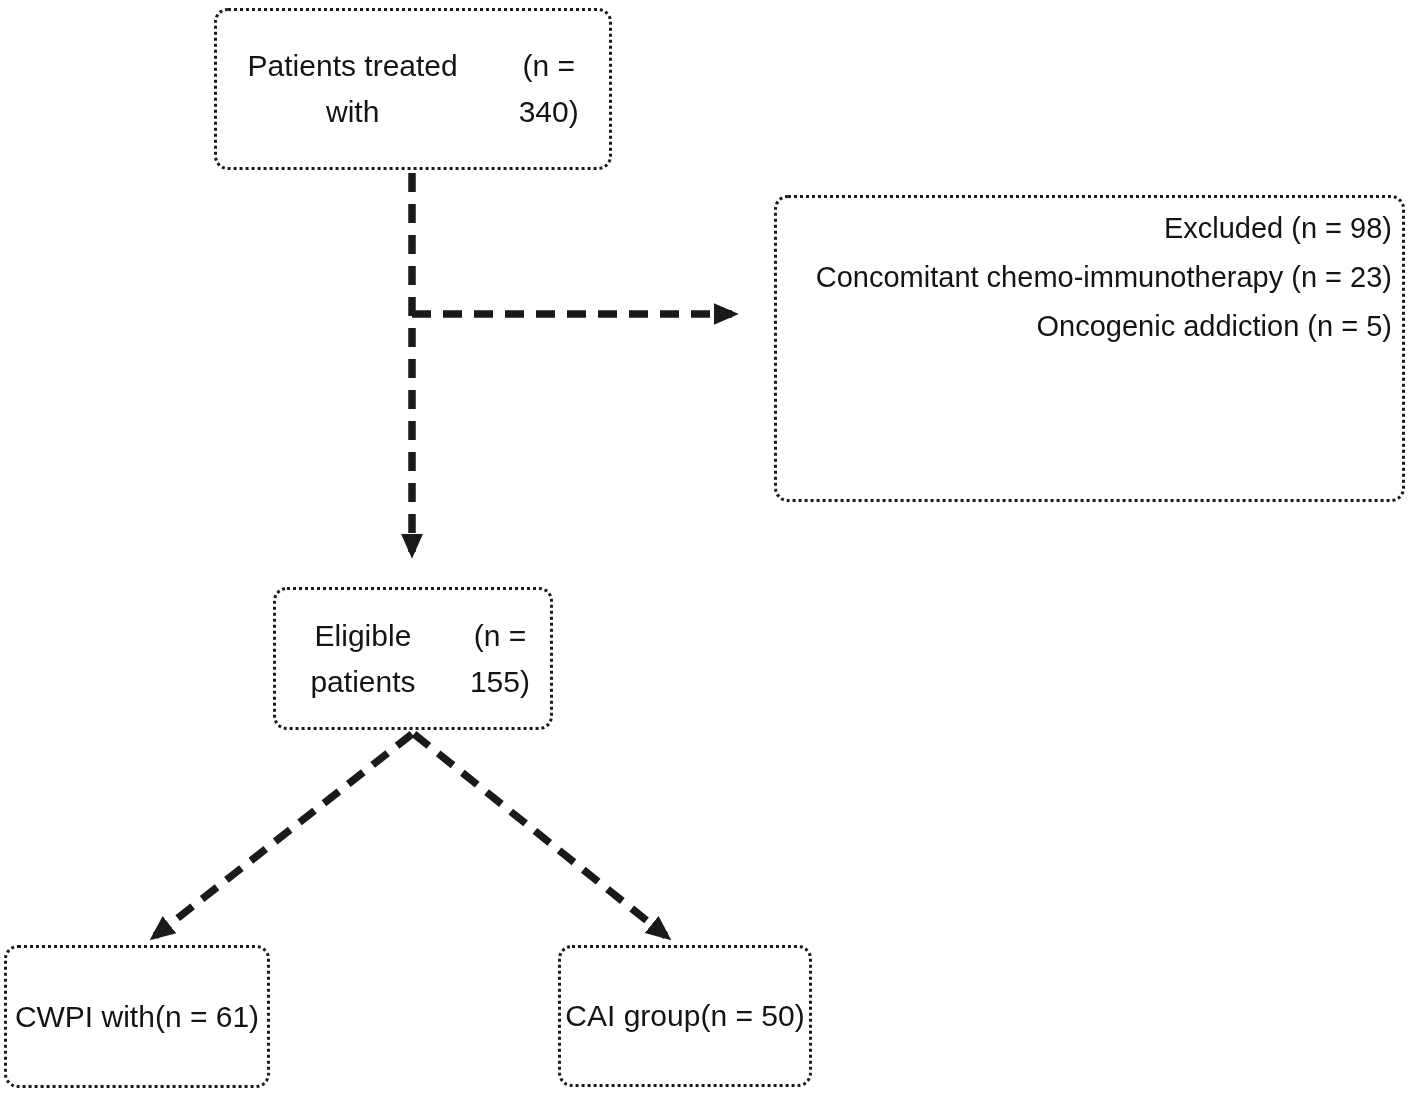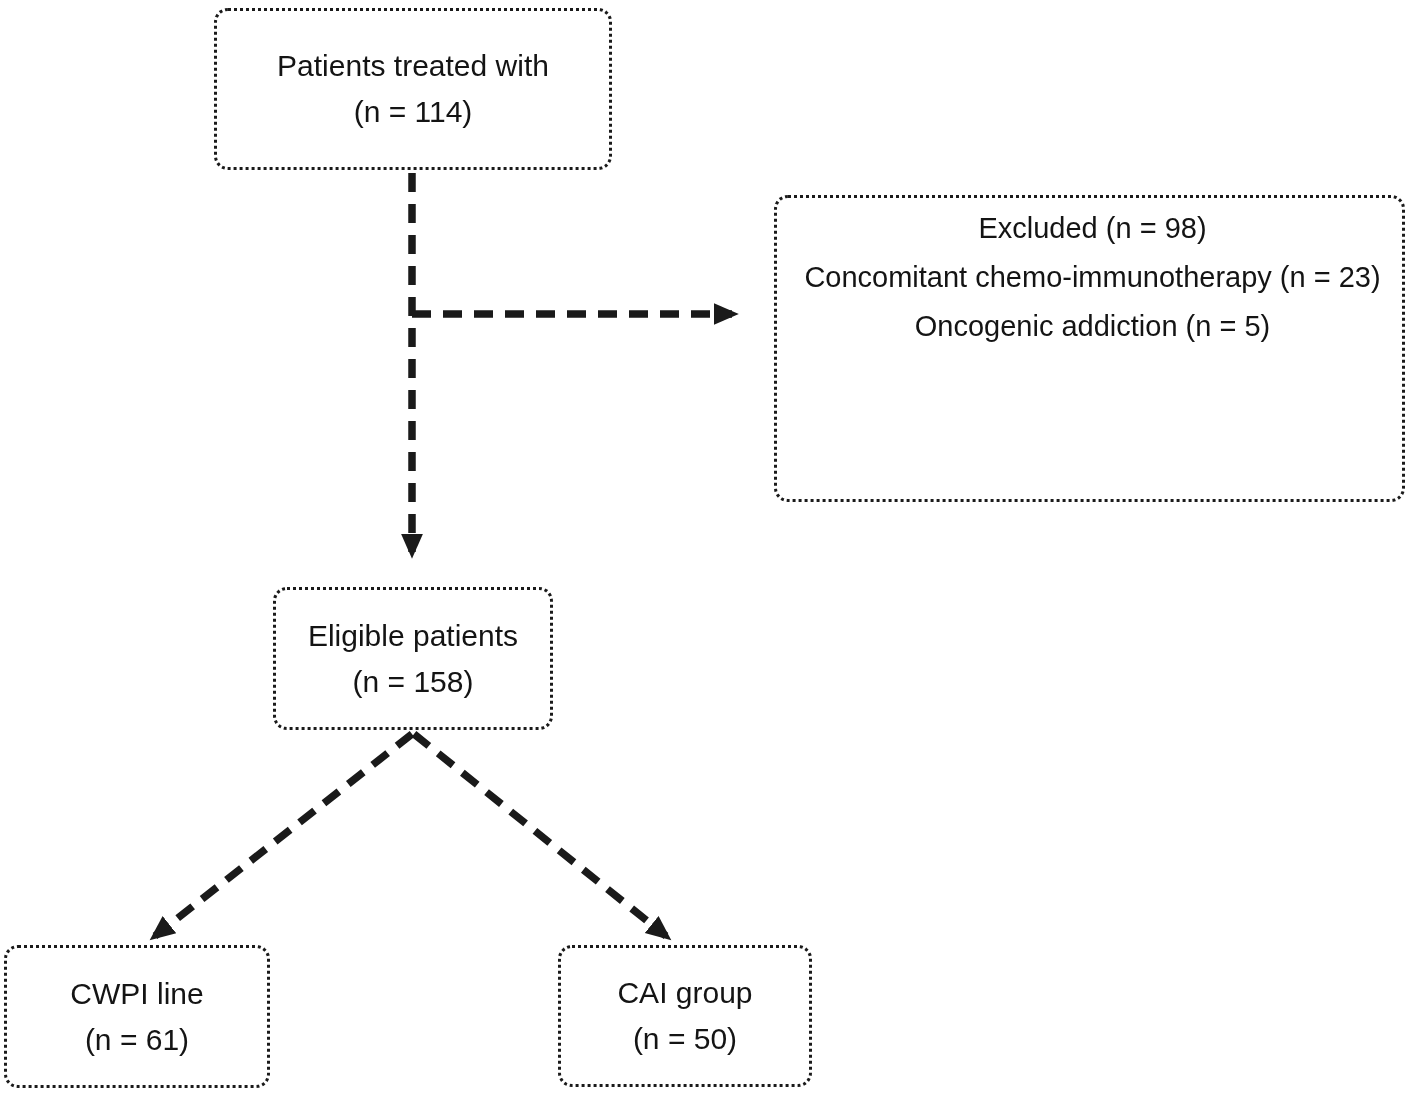--- a/index.html
+++ b/index.html
@@ -26,31 +26,30 @@
   }
   .box {
     position: absolute;
     box-sizing: border-box;
     border: 3px dotted #1a1a1a;
     border-radius: 14px;
     background: #ffffff;
   }
   .box.center {
     display: flex;
-    flex-direction: column;
     align-items: center;
     justify-content: center;
     text-align: center;
     font-size: 30px;
     line-height: 46px;
   }
   .box.list {
     font-size: 29px;
     line-height: 49px;
-    text-align: center;
+    text-align: right;
     padding: 6px 10px 0 16px;
   }
   #box-treated  { left: 214px; top: 8px;   width: 398px; height: 162px; }
   #box-excluded { left: 774px; top: 195px; width: 631px; height: 307px; }
   #box-eligible { left: 273px; top: 587px; width: 280px; height: 143px; }
   #box-cwpi     { left: 4px;   top: 945px; width: 266px; height: 143px; }
   #box-cai      { left: 558px; top: 945px; width: 254px; height: 142px; align-items: center; }
   .arrow {
     stroke: #1a1a1a;
     stroke-width: 7.5;
@@ -70,36 +69,36 @@
       </marker>
     </defs>
     <path class="arrow" d="M412,173 L412,552" marker-end="url(#arrowhead)"></path>
     <path class="arrow" d="M412,314 L732,314" marker-end="url(#arrowhead)"></path>
     <path class="arrow" d="M412,734 L155,936" marker-end="url(#arrowhead)"></path>
     <path class="arrow" d="M414,734 L666,936" marker-end="url(#arrowhead)"></path>
   </svg>
 
   <div class="box center" id="box-treated">
     <div>Patients treated with</div>
-    <div>(n = 114)</div>
+    <div>(n = 340)</div>
   </div>
 
   <div class="box list" id="box-excluded">
     <div>Excluded (n = 98)</div>
     <div>Concomitant chemo-immunotherapy (n = 23)</div>
     <div>Oncogenic addiction (n = 5)</div>
   </div>
 
   <div class="box center" id="box-eligible">
     <div>Eligible patients</div>
-    <div>(n = 158)</div>
+    <div>(n = 155)</div>
   </div>
 
   <div class="box center" id="box-cwpi">
-    <div>CWPI line</div>
+    <div>CWPI with</div>
     <div>(n = 61)</div>
   </div>
 
   <div class="box center" id="box-cai">
     <div>CAI group</div>
     <div>(n = 50)</div>
   </div>
 
 </div>
 

